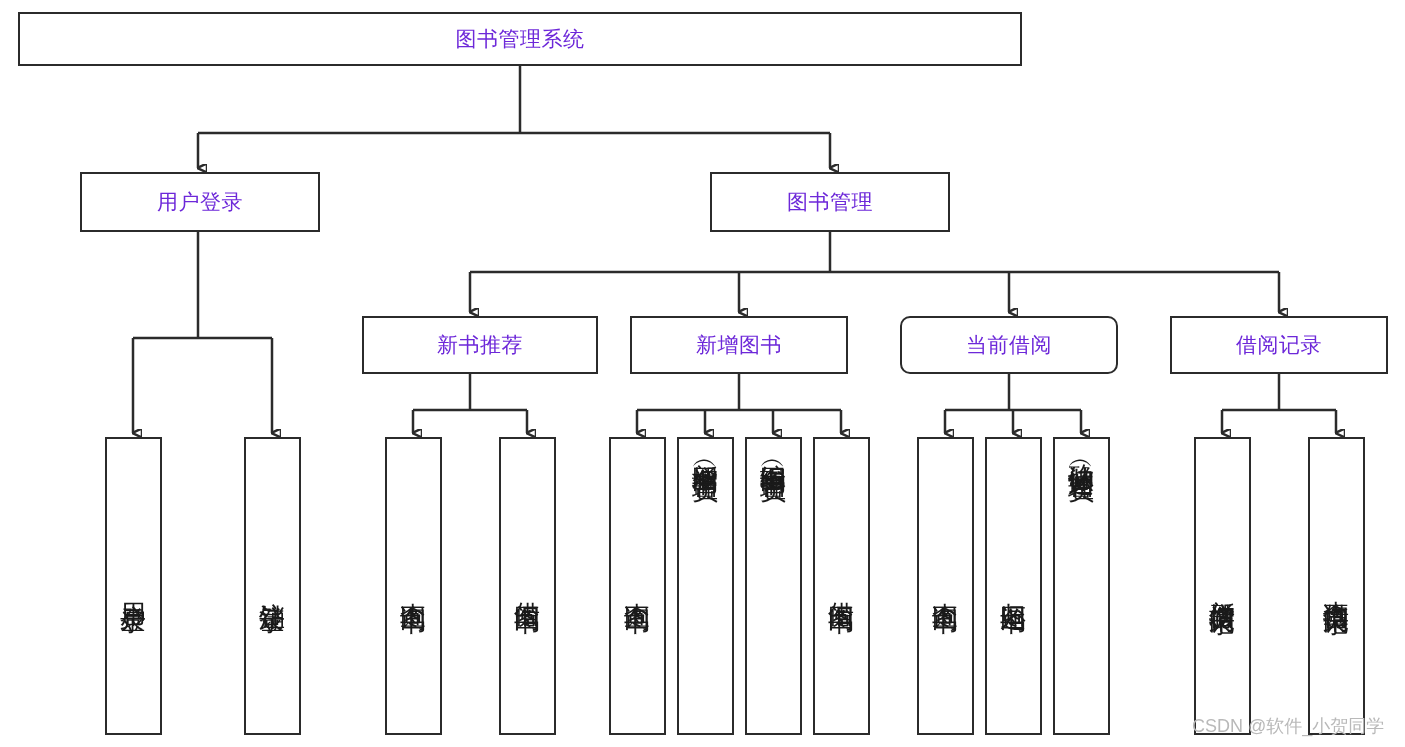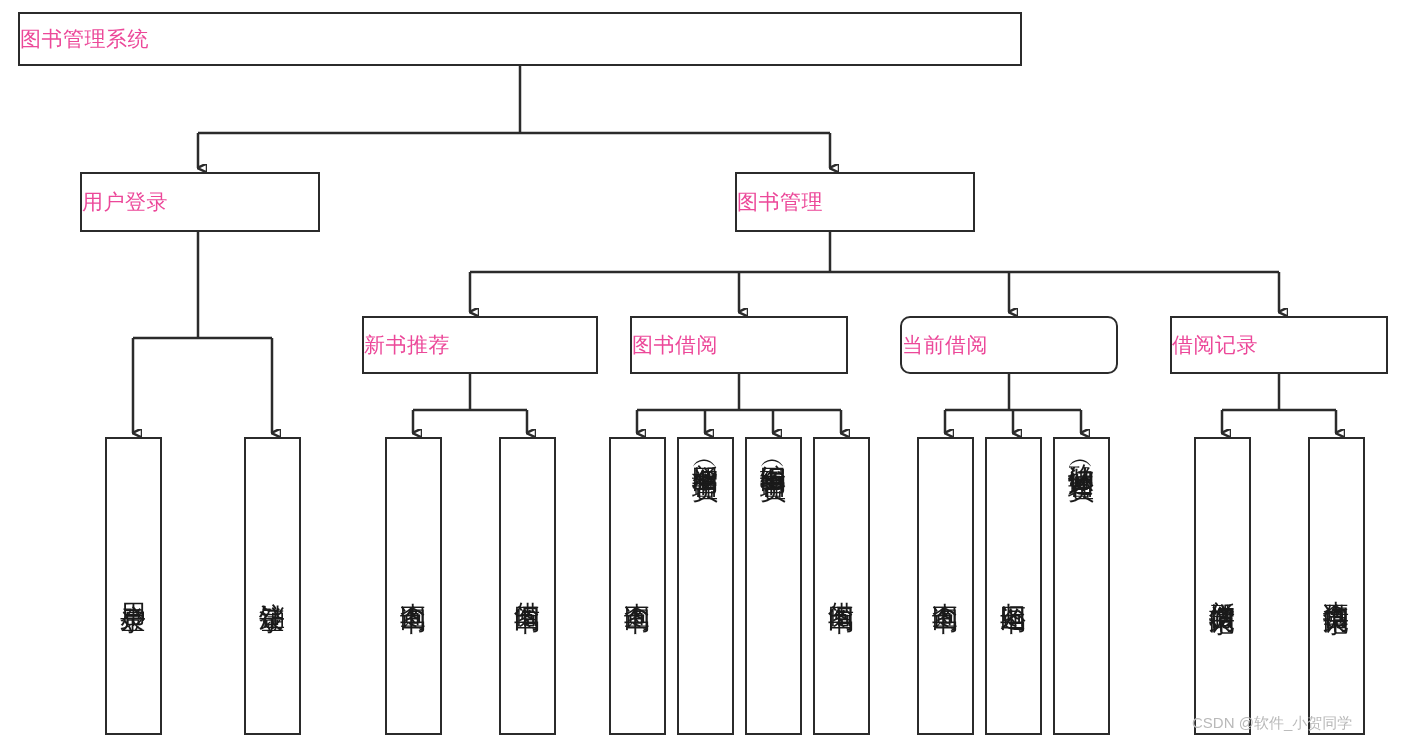--- a/index.html
+++ b/index.html
@@ -1,33 +1,33 @@
 <!DOCTYPE html>
 <html><head>
 <meta charset="utf-8">
 <style>
   html,body{margin:0;padding:0;background:#ffffff;}
   body{font-family:"Liberation Sans","DejaVu Sans",sans-serif;}
   #canvas{position:relative;width:1405px;height:747px;background:#ffffff;overflow:hidden;}
 
   .box{position:absolute;box-sizing:border-box;background:#ffffff;border:2px solid #2b2b2b;
-       display:flex;align-items:center;justify-content:flex-start;color:#ec4899;}
+       display:flex;align-items:center;justify-content:center;color:#6d28d9;}
   .box-label{font-size:21px;line-height:1.1;white-space:nowrap;letter-spacing:.5px;}
 
   .leaf{position:absolute;box-sizing:border-box;background:#ffffff;border:2px solid #2b2b2b;
         display:flex;align-items:center;justify-content:center;overflow:hidden;}
   .leaf.top{align-items:flex-start;}
   .leaf-label{writing-mode:vertical-rl;text-orientation:upright;
               font-size:26px;line-height:1.08;color:#1a1a1a;letter-spacing:2px;
               text-align:center;padding:4px 0;}
 
   svg.links{position:absolute;left:0;top:0;width:1405px;height:747px;pointer-events:none;}
   svg.links line, svg.links path{stroke:#2b2b2b;stroke-width:2.5;fill:none;}
 
-  .watermark{position:absolute;color:#b9b9b9;font-size:15px;white-space:nowrap;}
+  .watermark{position:absolute;color:#b9b9b9;font-size:18px;white-space:nowrap;}
 </style>
 </head>
 <body>
 
 <div id="canvas">
 
   <svg class="links" viewBox="0 0 1405 747">
     <defs>
       <marker id="ah" markerWidth="9" markerHeight="10" refX="4.5" refY="9" orient="auto" markerUnits="userSpaceOnUse">
         <path d="M0,0 L9,0 L4.5,10 Z" fill="#2b2b2b" stroke="none"></path>
@@ -75,29 +75,29 @@
     <line x1="1336" y1="410" x2="1336" y2="433" marker-end="url(#ah)"></line>
   </svg>
 
   <div class="box" style="left:18px;top:12px;width:1004px;height:54px;">
     <span class="box-label">图书管理系统</span>
   </div>
 
   <div class="box" style="left:80px;top:172px;width:240px;height:60px;">
     <span class="box-label">用户登录</span>
   </div>
-  <div class="box" style="left:710px;top:172px;width:240px;height:60px;margin-left:25px;">
+  <div class="box" style="left:710px;top:172px;width:240px;height:60px;">
     <span class="box-label">图书管理</span>
   </div>
 
   <div class="box" style="left:362px;top:316px;width:236px;height:58px;">
     <span class="box-label">新书推荐</span>
   </div>
   <div class="box" style="left:630px;top:316px;width:218px;height:58px;">
-    <span class="box-label">图书借阅</span>
+    <span class="box-label">新增图书</span>
   </div>
   <div class="box" style="left:900px;top:316px;width:218px;height:58px;border-radius:10px;">
     <span class="box-label">当前借阅</span>
   </div>
   <div class="box" style="left:1170px;top:316px;width:218px;height:58px;">
     <span class="box-label">借阅记录</span>
   </div>
 
   <div class="leaf" style="left:105px;top:437px;width:57px;height:298px;">
     <span class="leaf-label">用户登录</span>

